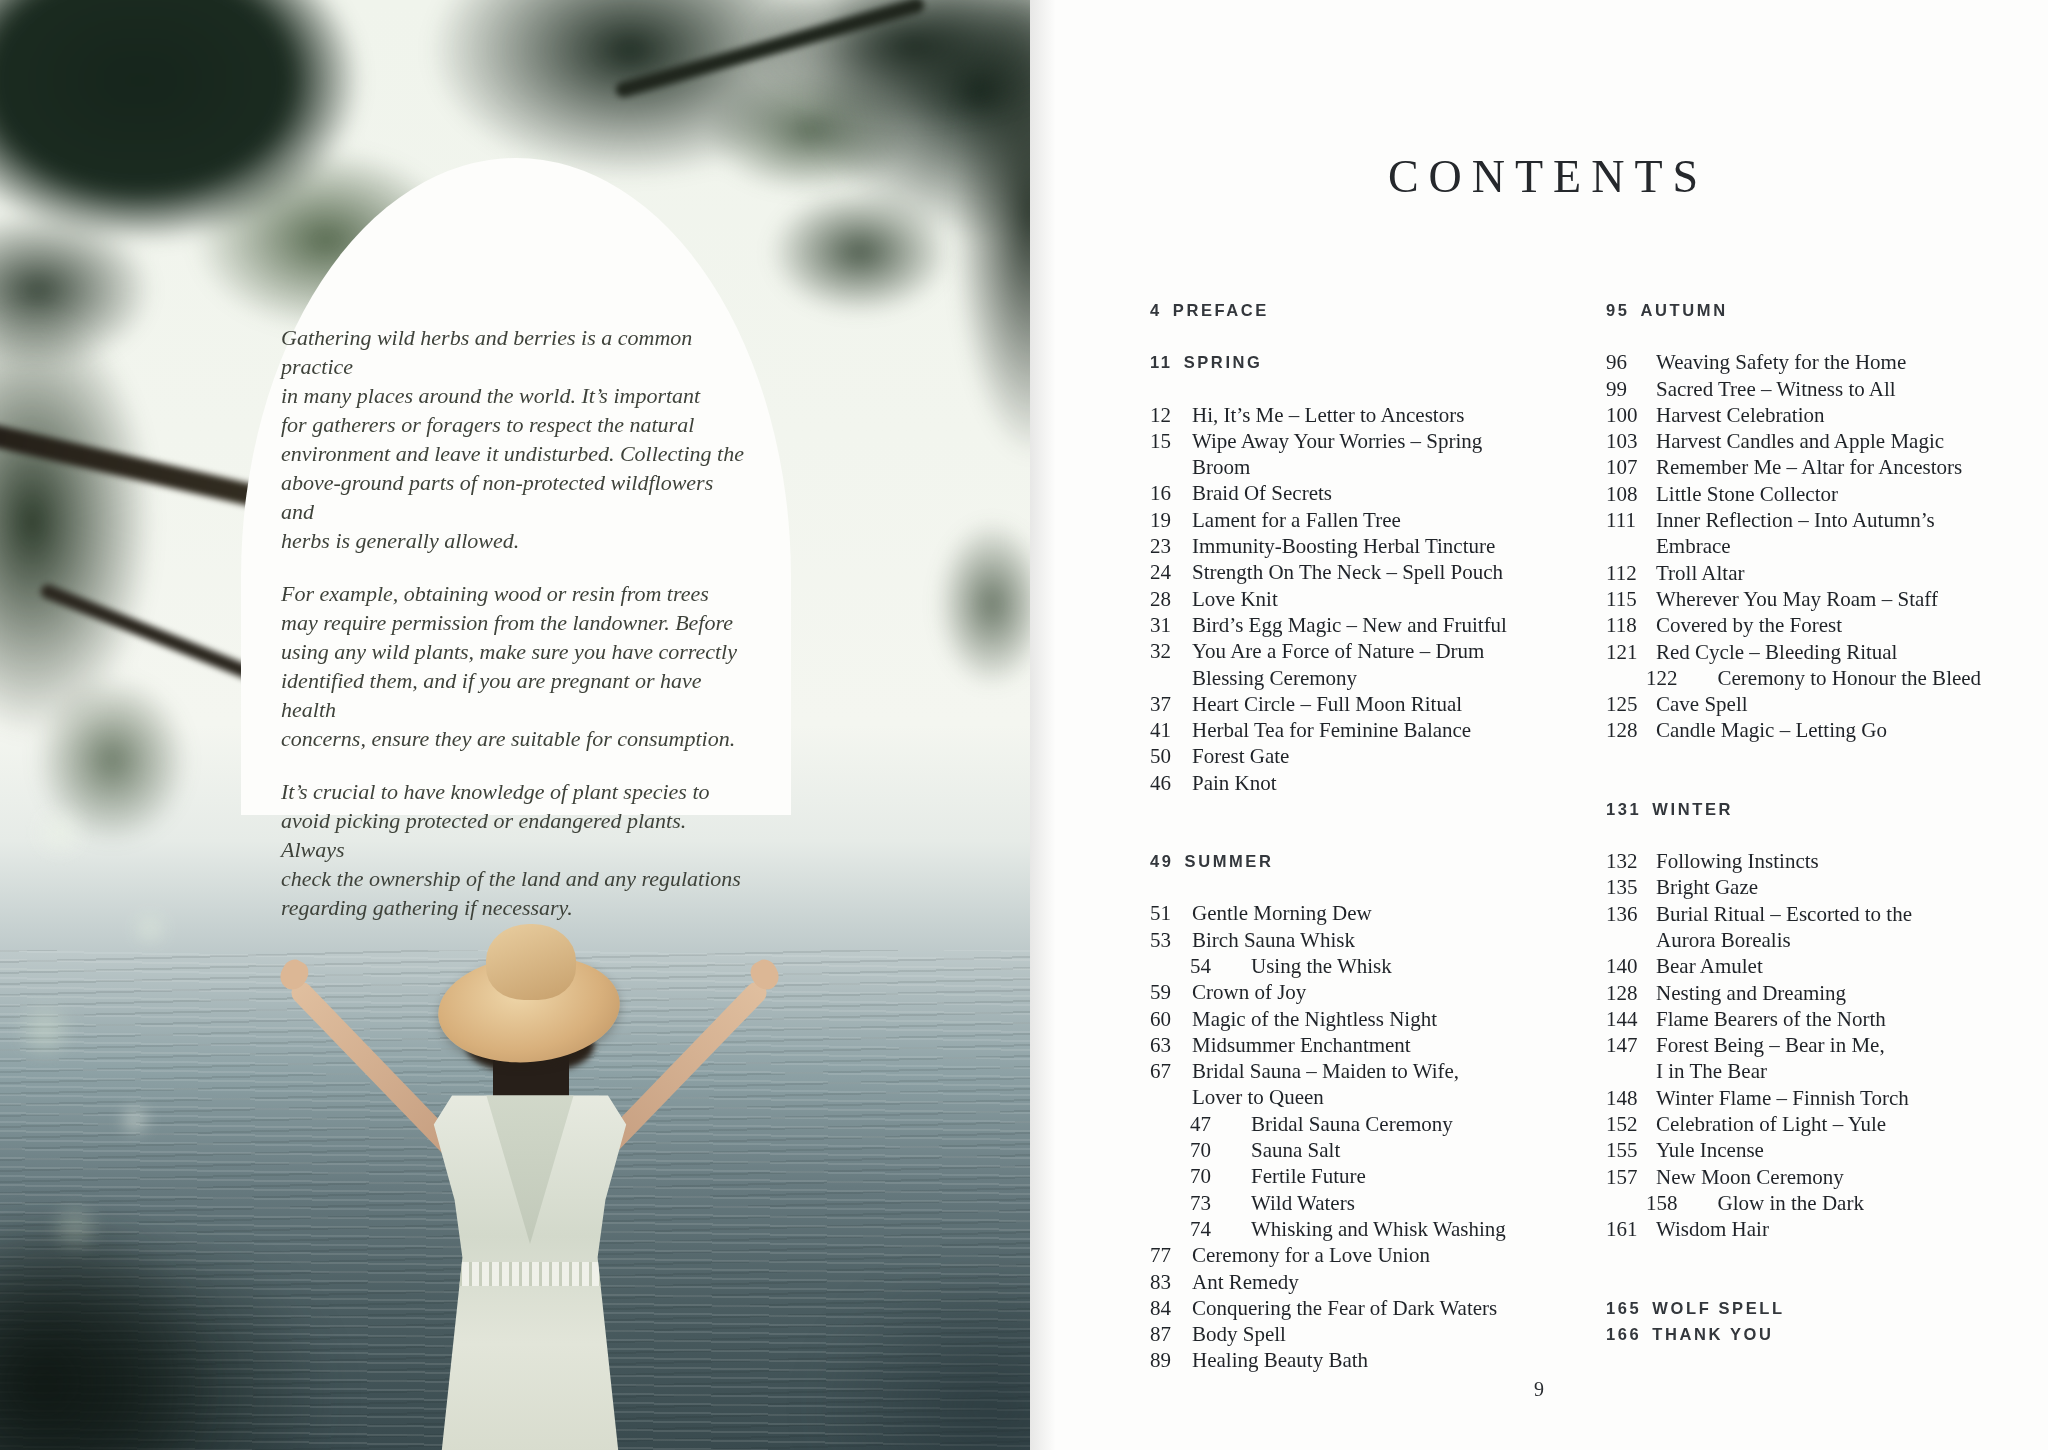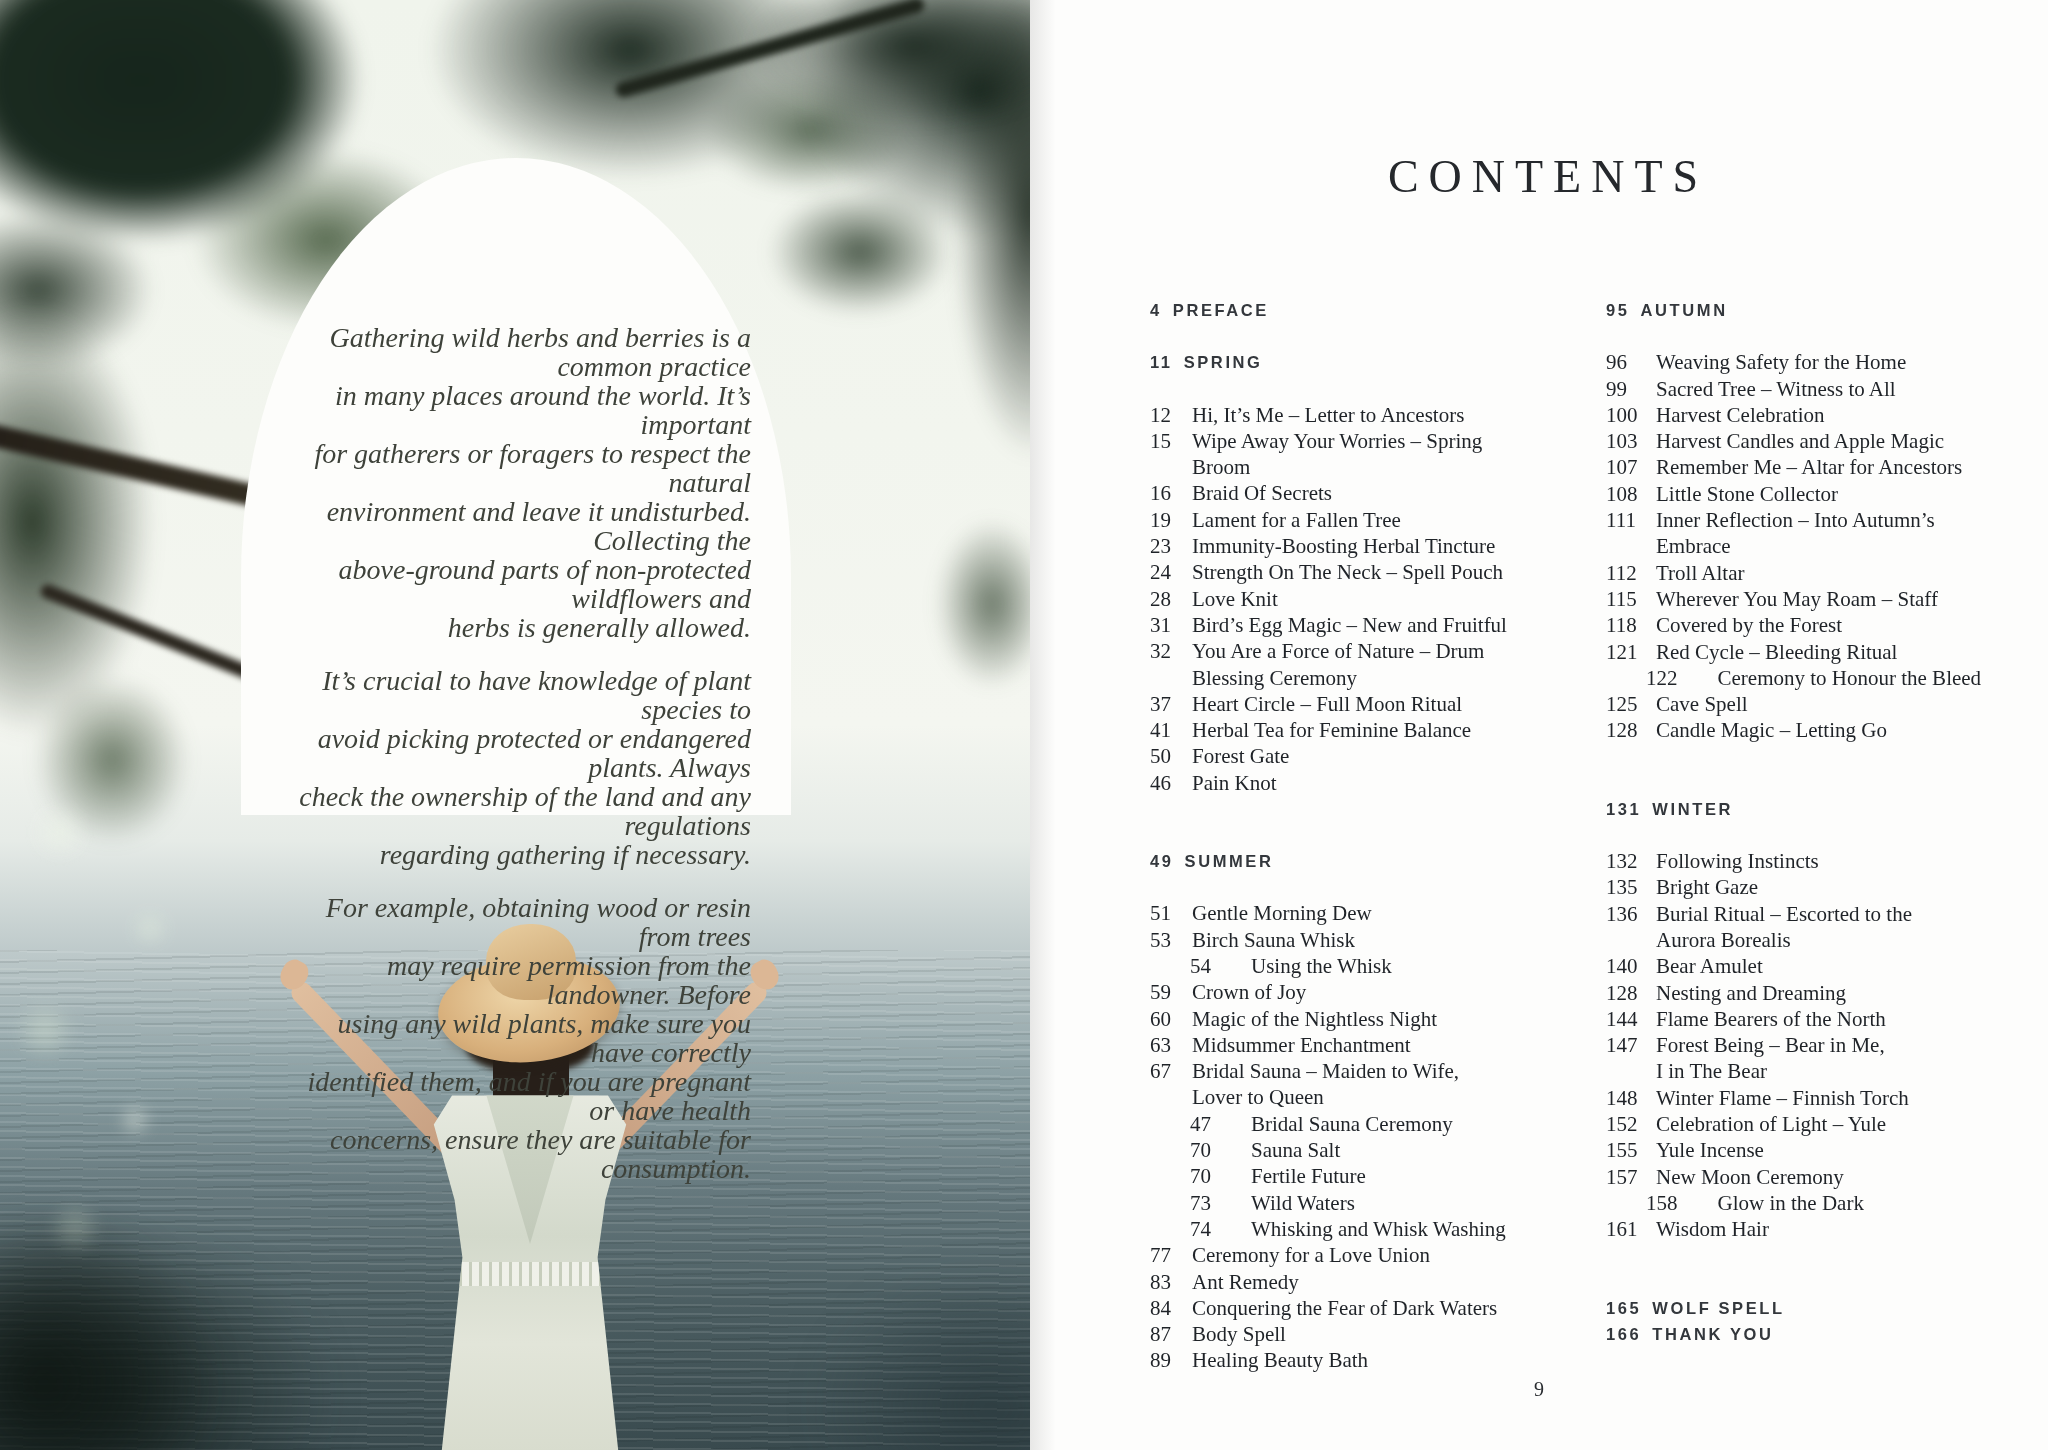--- a/index.html
+++ b/index.html
@@ -83,22 +83,22 @@
   .vback{left:86px;top:2px;width:88px;height:150px;clip-path:polygon(0 0,100% 0,50% 100%);
     background:linear-gradient(180deg,#cfd6c7,#bfc7b7);opacity:.9;position:absolute;}
   .sash{left:52px;top:170px;width:156px;height:24px;border-radius:3px;opacity:.9;position:absolute;
     background:repeating-linear-gradient(90deg,#f2f3ec 0 7px,#c5ccba 7px 10px);}
   .necklace{left:522px;top:1146px;width:8px;height:8px;border-radius:50%;background:#f4f4ee;}
 
   
   .arch{position:absolute;left:241px;top:158px;width:550px;height:657px;margin:0;
     background:#fdfdfb;border-radius:275px 275px 0 0 / 420px 420px 0 0;z-index:5;
     box-sizing:border-box;padding:165px 40px 0 40px;}
-  .arch p{margin:0 0 24px 0;font-style:italic;font-size:28px;line-height:29px;color:#3e423a;
-    text-align:right;white-space:pre-line;}
+  .arch p{margin:0 0 24px 0;font-style:italic;font-size:22px;line-height:29px;color:#3e423a;
+    text-align:left;white-space:pre-line;}
 
   
   .page-right{position:absolute;left:1030px;top:0;width:1018px;height:1450px;background:#fdfdfc;}
   .gutter-shadow{position:absolute;left:0;top:0;width:26px;height:1450px;
     background:linear-gradient(90deg,rgba(40,40,36,.10),rgba(40,40,36,0));}
   .contents-title{position:absolute;left:0;top:150px;width:100%;margin:0;text-align:center;
     font-weight:400;font-size:46px;letter-spacing:10px;padding-left:18px;box-sizing:border-box;color:#25282c;}
   .toc-col{position:absolute;top:297px;font-size:21px;line-height:26.3px;color:#1f2328;}
   .col-left{left:120px;width:436px;}
   .col-right{left:554px;width:440px;}
@@ -151,29 +151,29 @@
       <div class="sash"></div>
     </div>
 
     <figure class="arch">
       <p>Gathering wild herbs and berries is a common practice
 in many places around the world. It’s important
 for gatherers or foragers to respect the natural
 environment and leave it undisturbed. Collecting the
 above-ground parts of non-protected wildflowers and
 herbs is generally allowed.</p>
-      <p>It’s crucial to have knowledge of plant species to
-avoid picking protected or endangered plants. Always
-check the ownership of the land and any regulations
-regarding gathering if necessary.</p>
       <p>For example, obtaining wood or resin from trees
 may require permission from the landowner. Before
 using any wild plants, make sure you have correctly
 identified them, and if you are pregnant or have health
 concerns, ensure they are suitable for consumption.</p>
+      <p>It’s crucial to have knowledge of plant species to
+avoid picking protected or endangered plants. Always
+check the ownership of the land and any regulations
+regarding gathering if necessary.</p>
     </figure>
   </section>
 
   <section class="page-right">
     <div class="gutter-shadow"></div>
     <h1 class="contents-title">CONTENTS</h1>
 
     <div class="toc-col col-left">
 
     <div class="toc-row kind-header">

